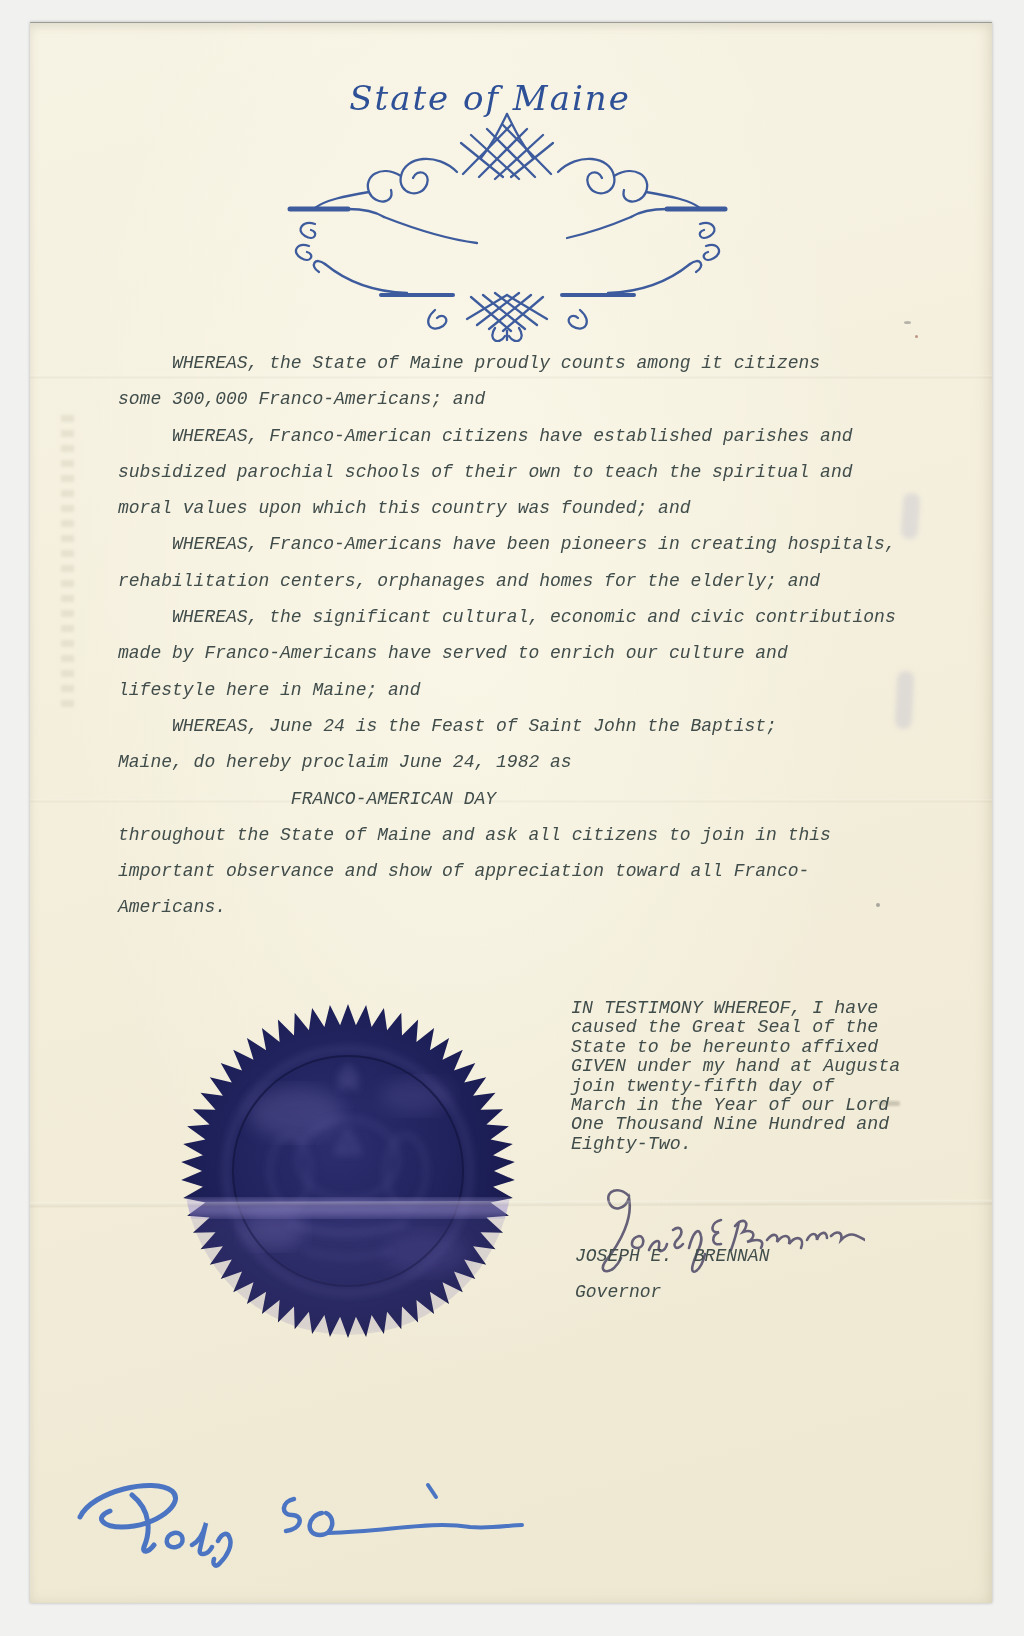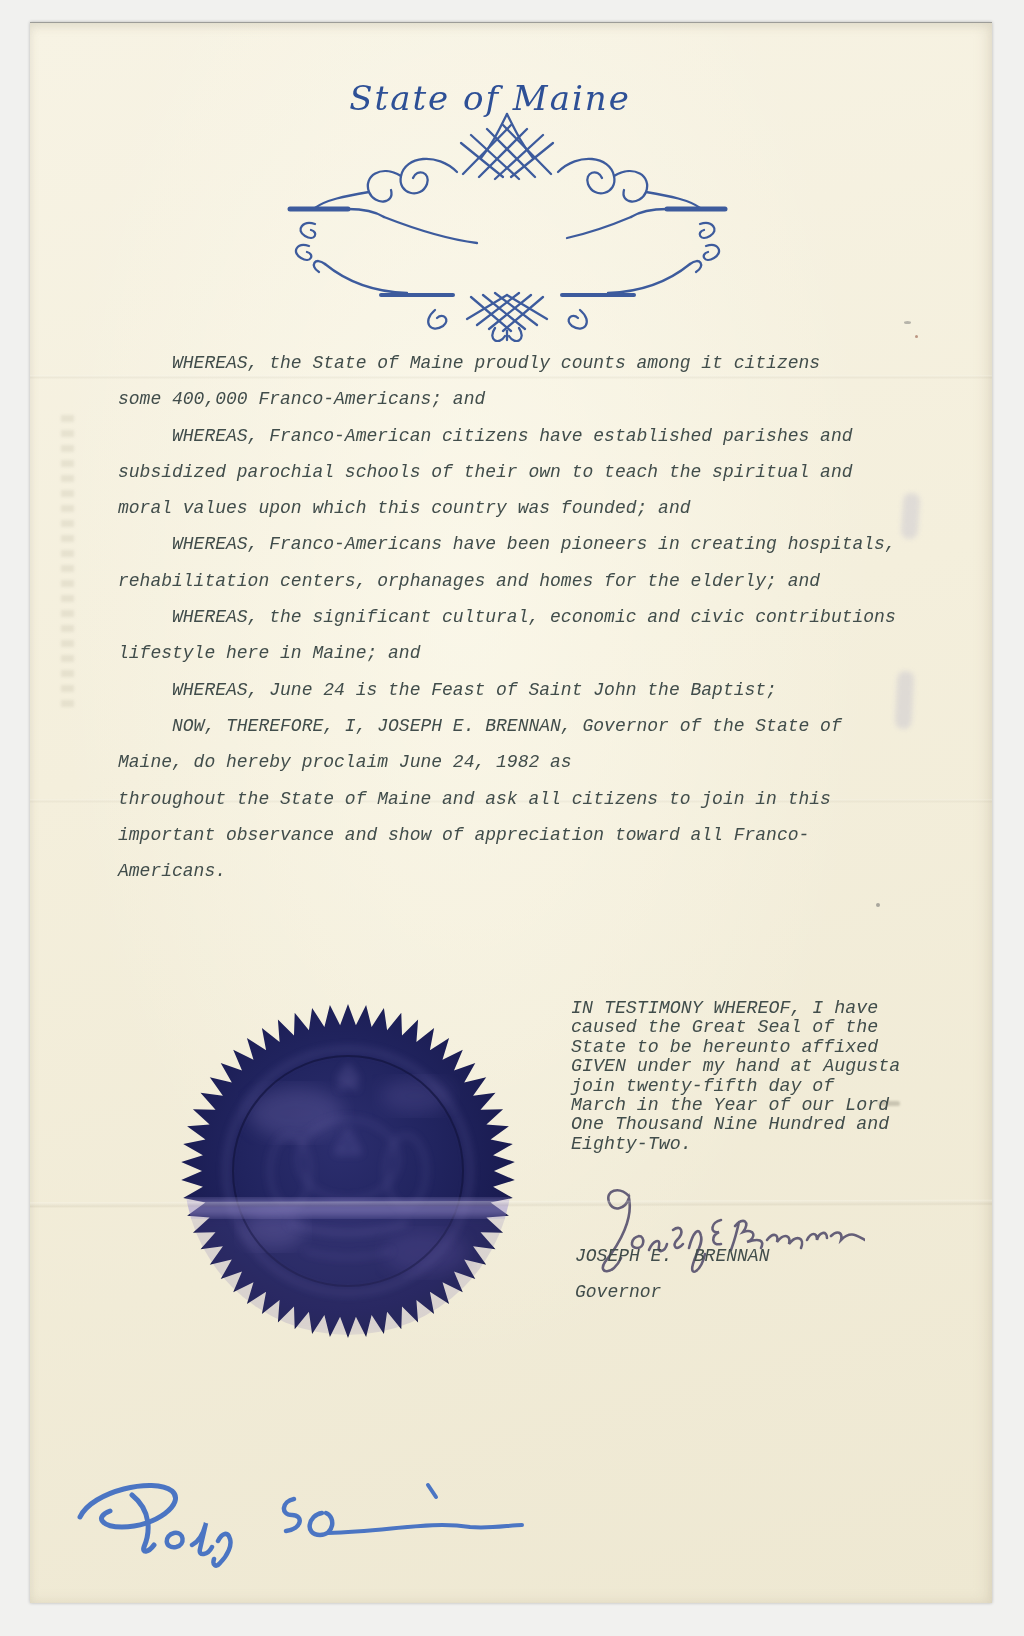--- a/index.html
+++ b/index.html
@@ -101,31 +101,32 @@
           <path d="M222,183 L182,207"></path>
       <path d="M210,216 C202,228 214,234 220,224"></path>
       <path d="M234,216 C242,228 230,234 224,224"></path>
       <path d="M222,219 L222,228"></path>
     </g>
     <text x="222" y="148" font-size="56" font-style="italic" text-anchor="middle" fill="#2e4f97" textLength="310" lengthAdjust="spacingAndGlyphs" transform="rotate(-2 222 148)"></text>
   </svg>
 
   <div class="abs" style="left:88px;top:322px;">
     <div class="mono bodytext">     WHEREAS, the State of Maine proudly counts among it citizens</div>
-    <div class="mono bodytext">some 400,000 Franco-Americans; and</div>
+    <div class="mono bodytext">some 300,000 Franco-Americans; and</div>
     <div class="mono bodytext">     WHEREAS, Franco-American citizens have established parishes and</div>
     <div class="mono bodytext">subsidized parochial schools of their own to teach the spiritual and</div>
     <div class="mono bodytext">moral values upon which this country was founded; and</div>
     <div class="mono bodytext">     WHEREAS, Franco-Americans have been pioneers in creating hospitals,</div>
     <div class="mono bodytext">rehabilitation centers, orphanages and homes for the elderly; and</div>
     <div class="mono bodytext">     WHEREAS, the significant cultural, economic and civic contributions</div>
+    <div class="mono bodytext">made by Franco-Americans have served to enrich our culture and</div>
     <div class="mono bodytext">lifestyle here in Maine; and</div>
     <div class="mono bodytext">     WHEREAS, June 24 is the Feast of Saint John the Baptist;</div>
-    <div class="mono bodytext">     NOW, THEREFORE, I, JOSEPH E. BRENNAN, Governor of the State of</div>
     <div class="mono bodytext">Maine, do hereby proclaim June 24, 1982 as</div>
+    <div class="mono bodytext">                FRANCO-AMERICAN DAY</div>
     <div class="mono bodytext">throughout the State of Maine and ask all citizens to join in this</div>
     <div class="mono bodytext">important observance and show of appreciation toward all Franco-</div>
     <div class="mono bodytext">Americans.</div>
   </div>
 
   <svg class="abs" style="left:148px;top:978px;" width="340" height="340" viewBox="0 0 340 340">
     <defs>
       <radialGradient id="sealGrad" cx="47%" cy="42%" r="65%">
         <stop offset="0%" stop-color="#2c2e6e"></stop>
             <stop offset="45%" stop-color="#21245f"></stop>

